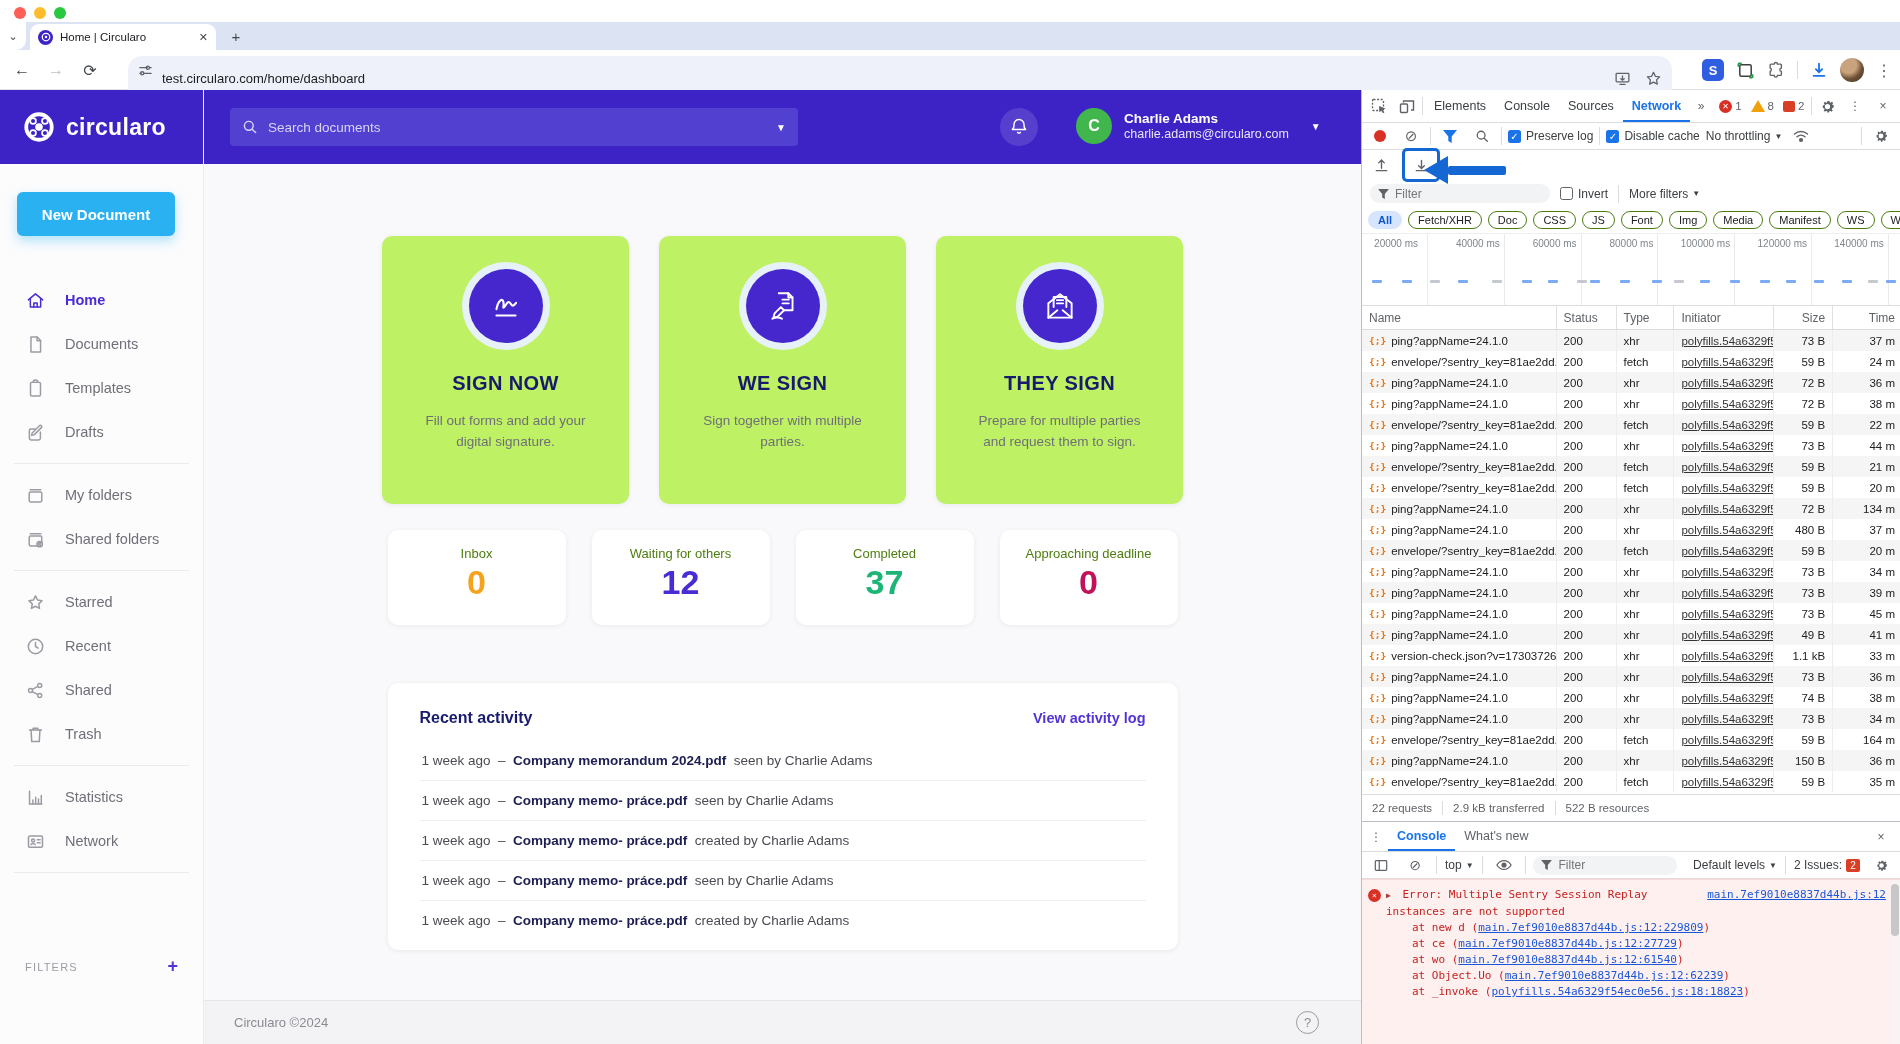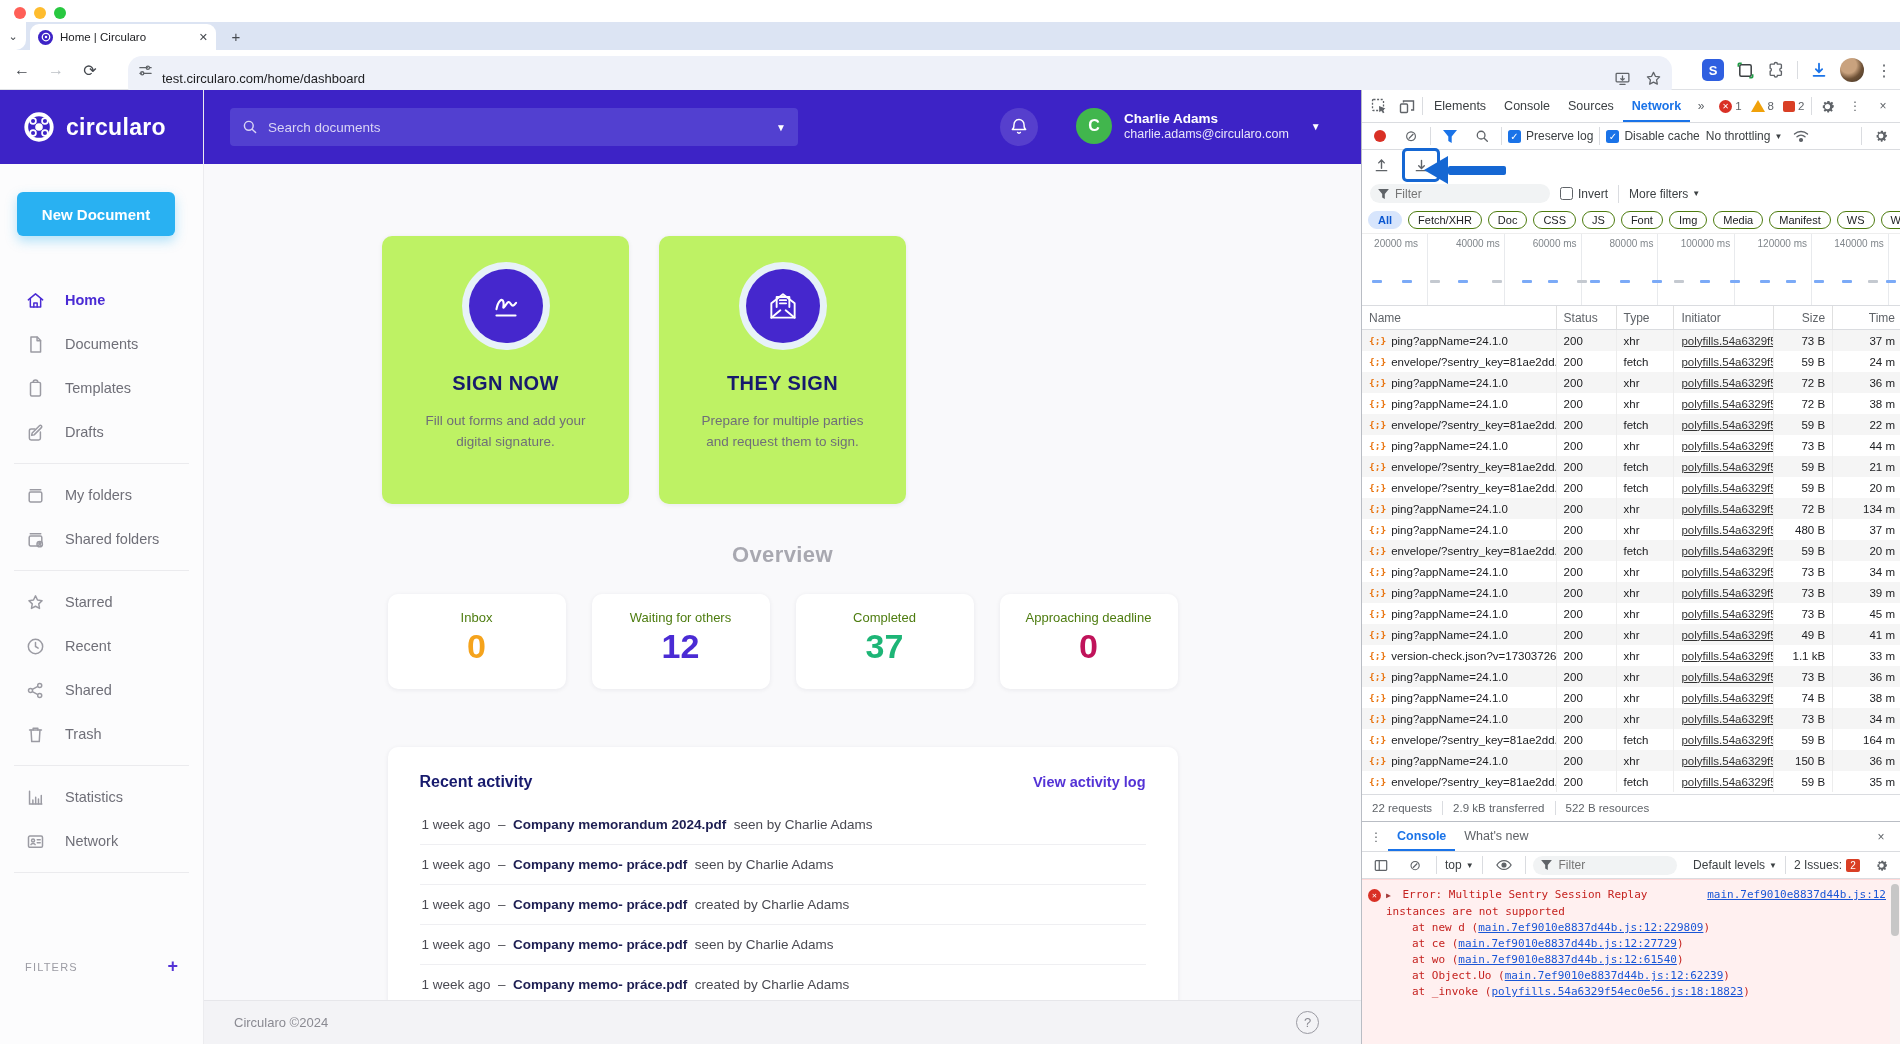--- a/index.html
+++ b/index.html
@@ -436,38 +436,52 @@
                     <svg width="36" height="36" viewBox="0 0 34 34" fill="none" stroke="#fff" stroke-width="2" stroke-linecap="round">
                       <path d="M8 20c1.5-8 5.5-11 6.5-7s-1.5 8 1.5 4 3.5-5 5.5-2 3 1.5 5-1"></path>
                       <path d="M8 26h18"></path>
                     </svg>
                   </div>
                 </div>
                 <div class="card-title">SIGN NOW</div>
                 <div class="card-desc">Fill out forms and add your digital signature.</div>
               </div>
 
+              <div class="action-card">
+                <div class="card-ring">
+                  <div class="card-circle">
+                    <svg width="36" height="36" viewBox="0 0 34 34" fill="none" stroke="#fff" stroke-width="1.8" stroke-linecap="round" stroke-linejoin="round">
+                      <path d="M13 5h9l4 4v12h-8"></path>
+                      <path d="M22 5v4h4"></path>
+                      <path d="M16.5 11h6M16.5 14.5h6"></path>
+                      <path d="m9 24 6-6 3 3-6 6-4 1z"></path>
+                      <path d="M7 29c3-1.5 6-1.5 9 0"></path>
+                    </svg>
+                  </div>
+                </div>
+                <div class="card-title">WE SIGN</div>
+                <div class="card-desc">Sign together with multiple parties.</div>
+              </div>
 
               <div class="action-card">
                 <div class="card-ring">
                   <div class="card-circle">
                     <svg width="36" height="36" viewBox="0 0 34 34" fill="none" stroke="#fff" stroke-width="1.8" stroke-linecap="round" stroke-linejoin="round">
                       <path d="M6 14.5 17 6l11 8.5V28H6z"></path>
                       <path d="M11 18V8.5h12V18"></path>
                       <path d="M14 11.5h6M14 14.5h6" stroke-width="1.6"></path>
                       <path d="m6 28 8.5-7M28 28l-8.5-7"></path>
                     </svg>
                   </div>
                 </div>
                 <div class="card-title">THEY SIGN</div>
                 <div class="card-desc">Prepare for multiple parties and request them to sign.</div>
               </div>
             </div>
 
-          <div class="overview-title">Overview</div>
 
           <div class="stats-row">
 
               <div class="stat-card">
                 <div class="stat-label">Inbox</div>
                 <div class="stat-value" style="color: rgb(245, 163, 28);">0</div>
               </div>
 
               <div class="stat-card">
                 <div class="stat-label">Waiting for others</div>

